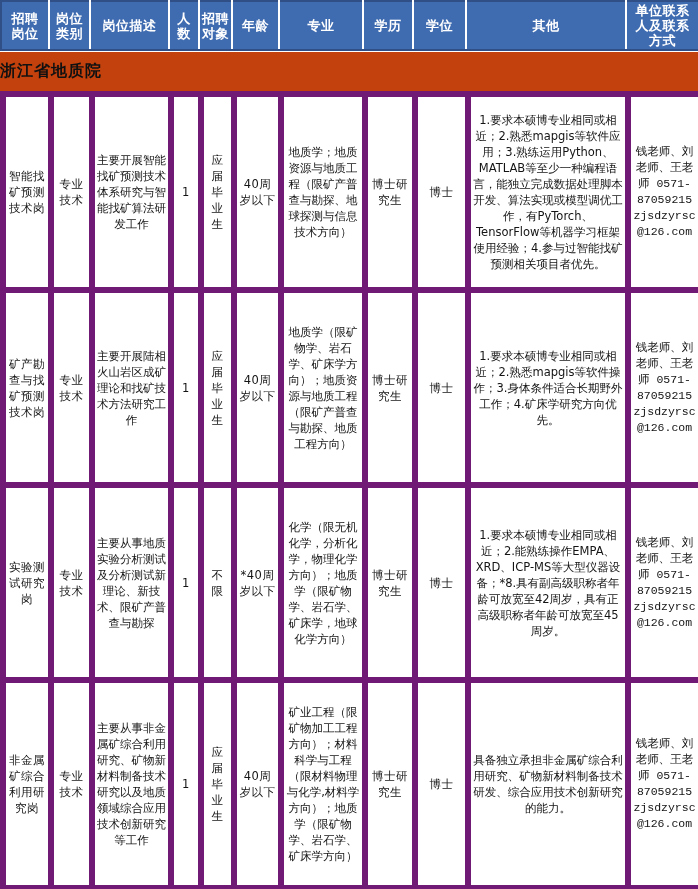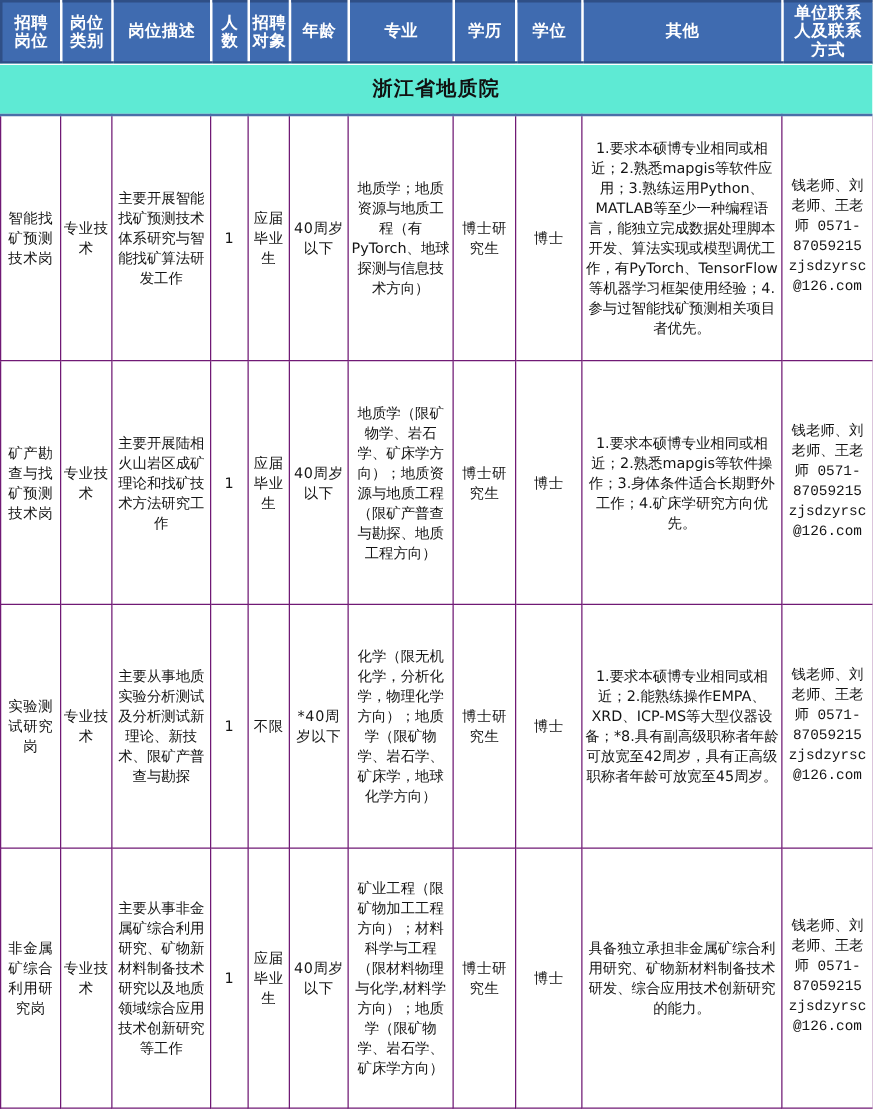--- a/index.html
+++ b/index.html
@@ -50,40 +50,40 @@
   }
   table.hdr td:first-child { border-left: 2px solid #2f4f86; }
   table.hdr td:last-child  { border-right: 2px solid #a3a3a3; margin-top: 47px; }
 
   
   .title-band {
     width: 698px;
     height: 40px;
     display: flex;
     align-items: center;
-    justify-content: center;
-    background: #5eead4;
+    justify-content: flex-start;
+    background: #c2410c;
     border-top: 1px solid #ffffff;
   }
   .title-band .title-text {
     font-size: 16px;
     font-weight: bold;
     color: #111111;
     letter-spacing: 1px;
   }
 
   
   table.grid {
     width: 698px;
     border-collapse: collapse;
     table-layout: fixed;
     border-top: 2px solid #4a6fa8;
   }
   table.grid td {
-    border: 1px solid #701a75;
+    border: 6px solid #701a75;
     font-size: 11.5px;
     line-height: 16px;
     text-align: center;
     vertical-align: middle;
     padding: 3px 2px;
     color: #141414;
     word-break: break-word;
     overflow: hidden;
   }
   td.c-post,
@@ -176,21 +176,21 @@
     </colgroup>
 
     <tbody>
         <tr class="r1">
       <td class="c-post">智能找矿预测技术岗</td>
       <td class="c-cat">专业技术</td>
       <td class="c-desc">主要开展智能找矿预测技术体系研究与智能找矿算法研发工作</td>
       <td class="c-num">1</td>
       <td class="c-target">应届毕业生</td>
       <td class="c-age">40周岁以下</td>
-      <td class="c-major">地质学；地质资源与地质工程（有PyTorch、地球探测与信息技术方向）</td>
+      <td class="c-major">地质学；地质资源与地质工程（限矿产普查与勘探、地球探测与信息技术方向）</td>
       <td class="c-edu">博士研究生</td>
       <td class="c-degree">博士</td>
       <td class="c-other">1.要求本硕博专业相同或相近；2.熟悉mapgis等软件应用；3.熟练运用Python、MATLAB等至少一种编程语言，能独立完成数据处理脚本开发、算法实现或模型调优工作，有PyTorch、TensorFlow等机器学习框架使用经验；4.参与过智能找矿预测相关项目者优先。</td>
       <td class="c-contact">钱老师、刘老师、王老师
 0571-87059215
 zjsdzyrsc@126.com</td>
     </tr>
 
     <tr class="r2">
       <td class="c-post">矿产勘查与找矿预测技术岗</td>

